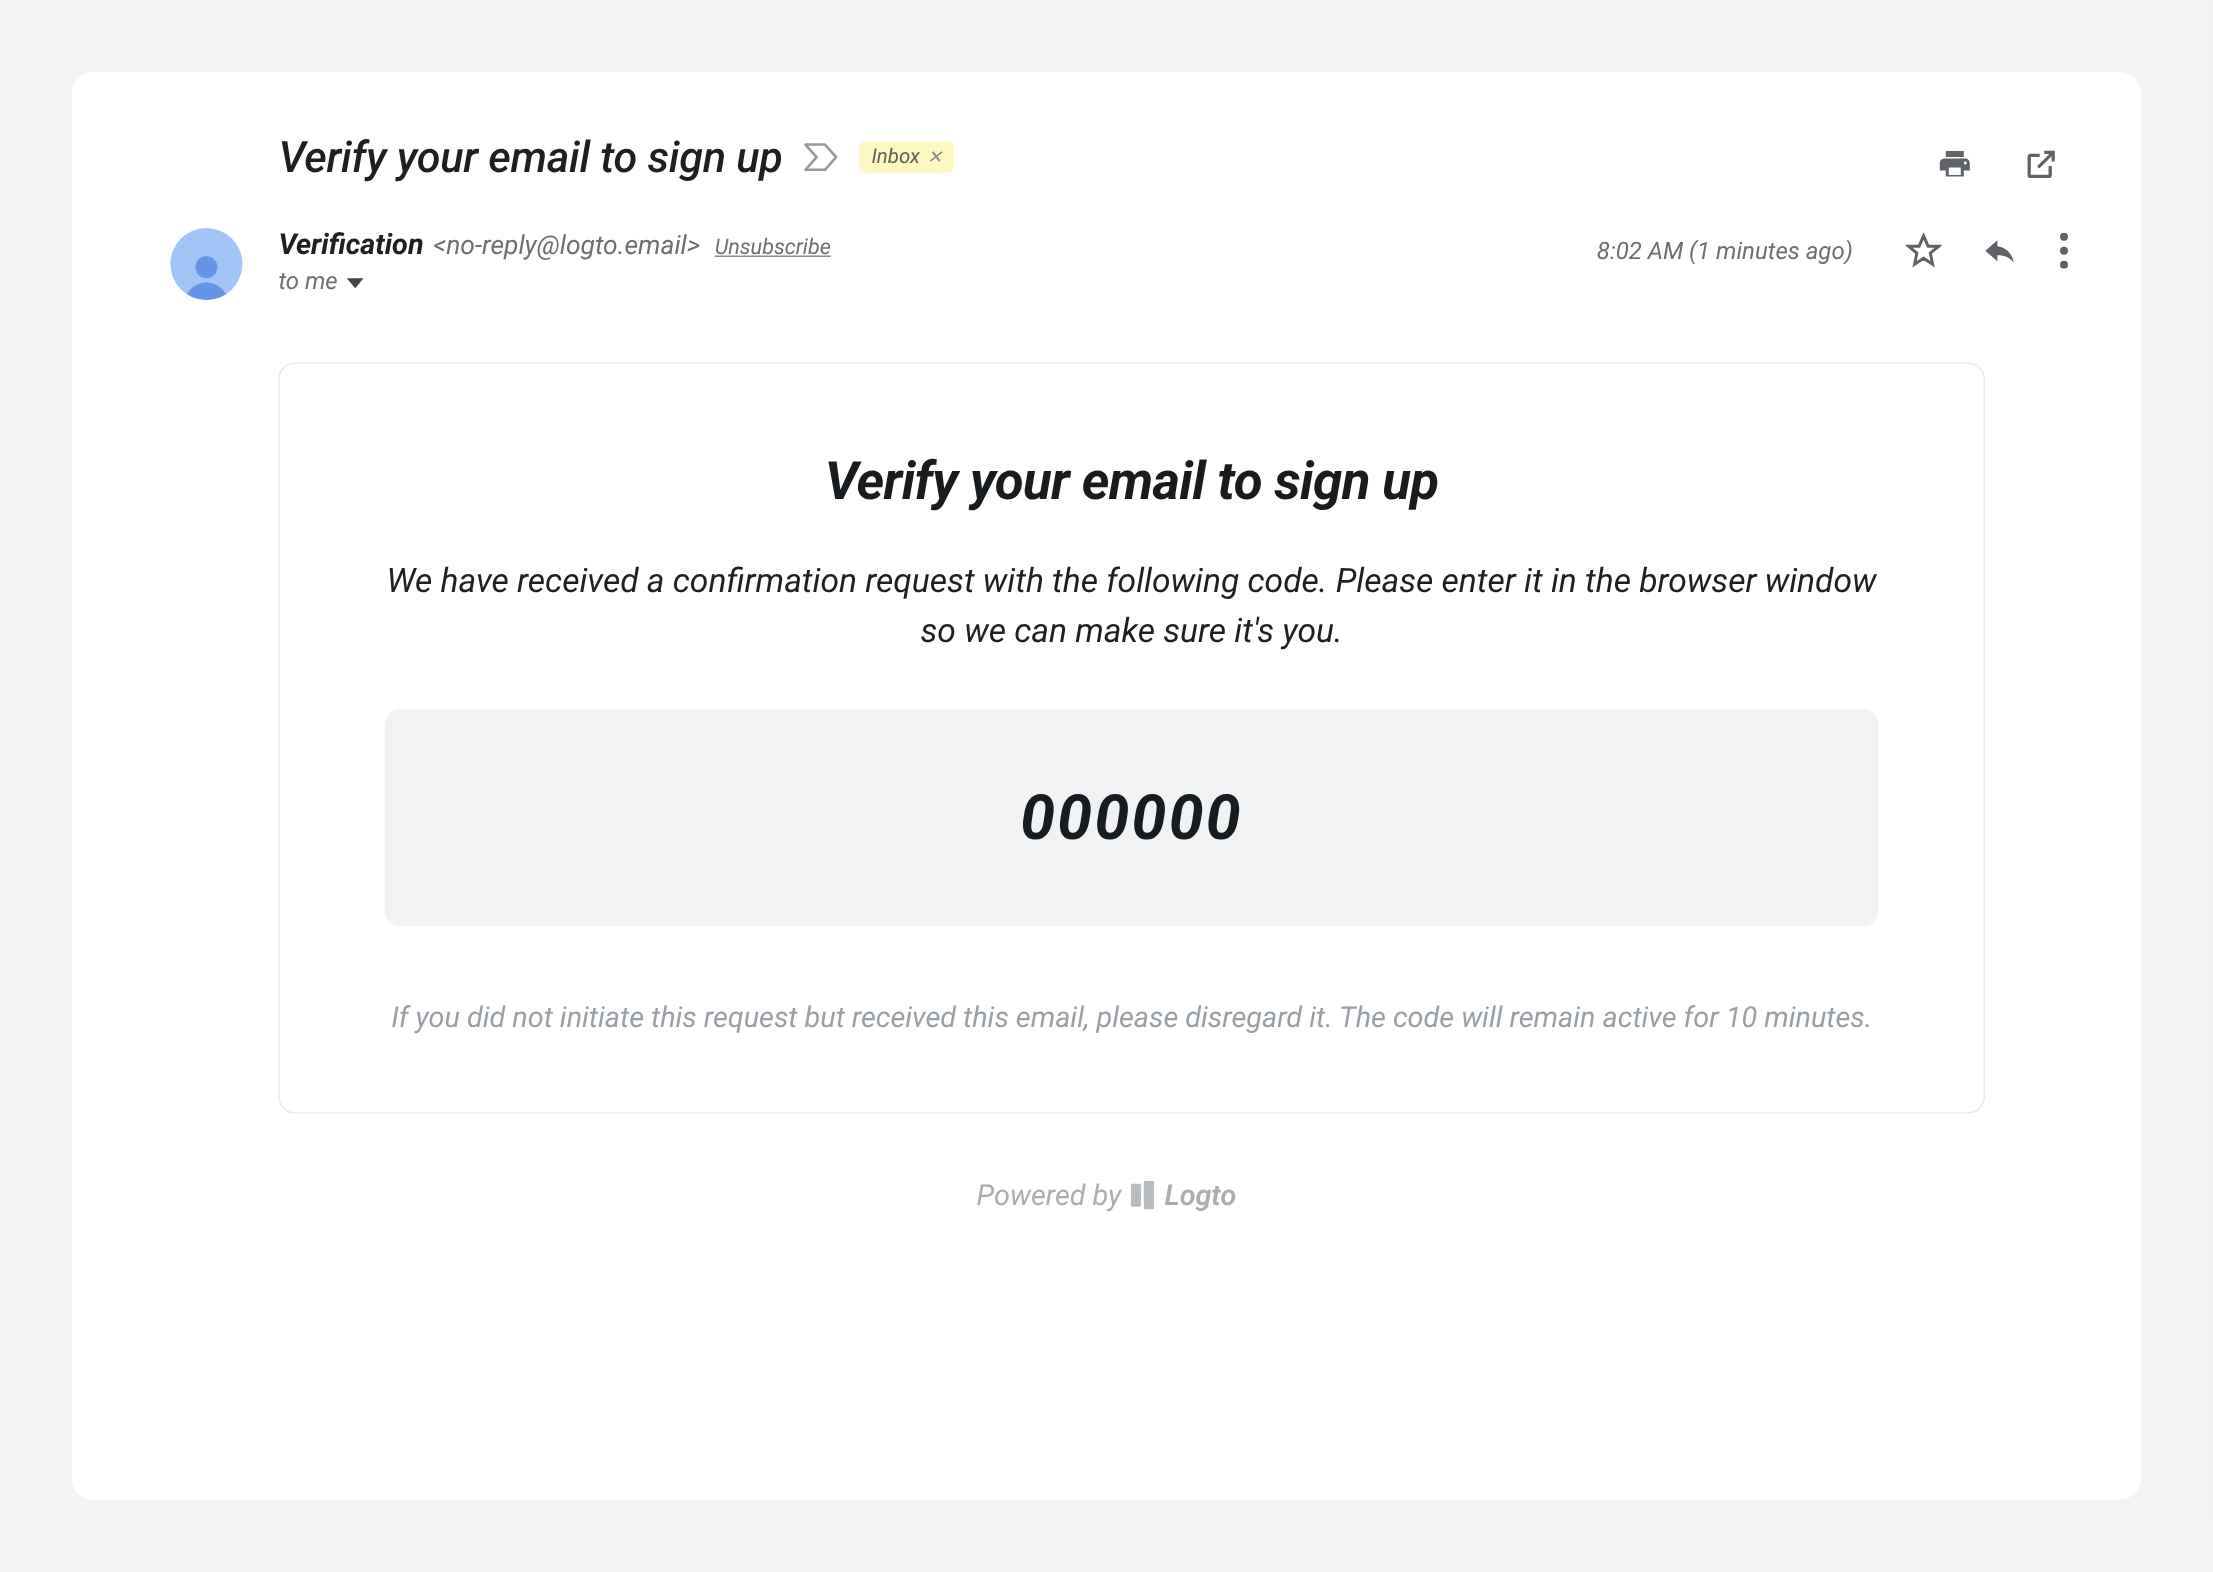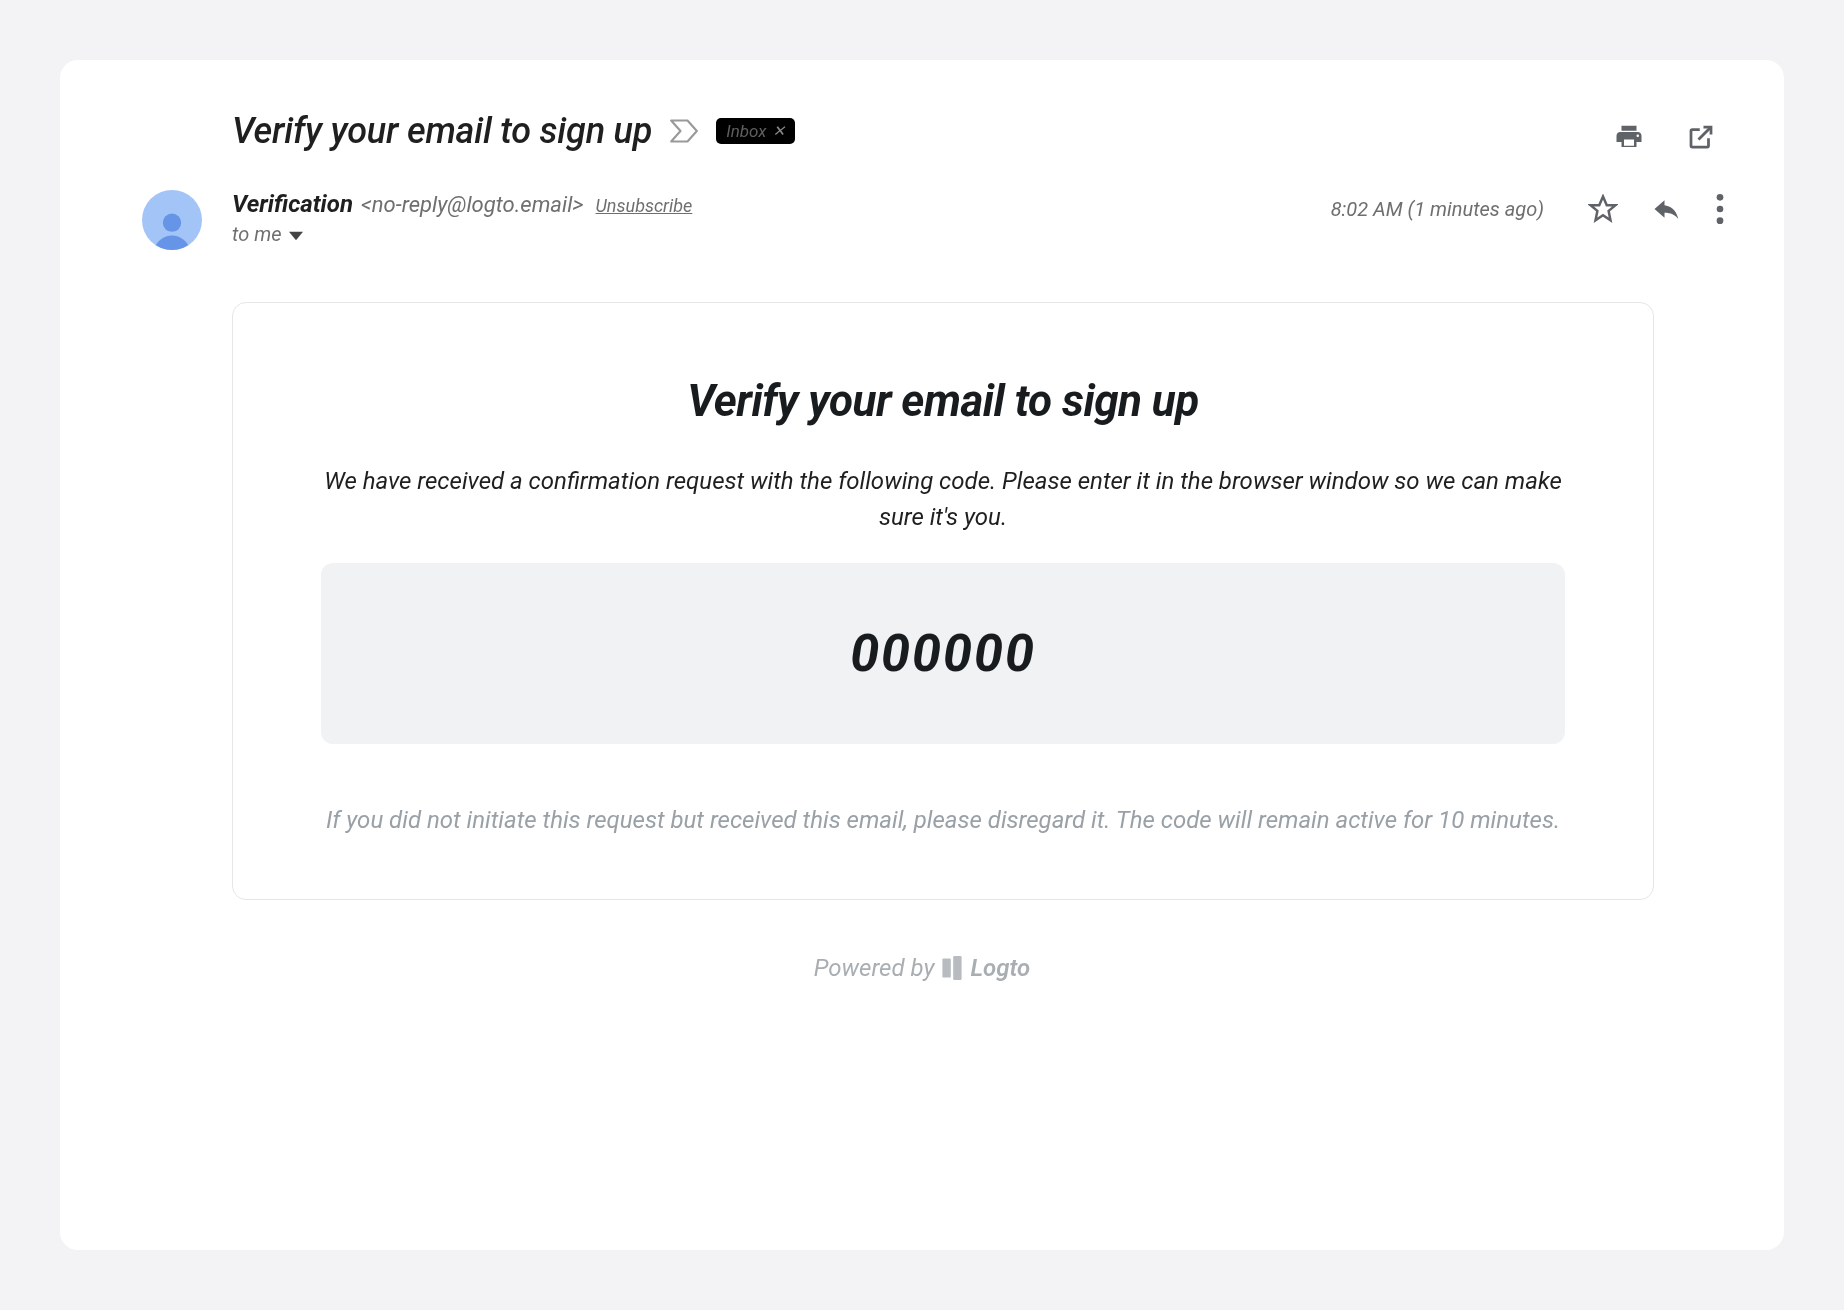--- a/index.html
+++ b/index.html
@@ -31,21 +31,21 @@
       font-weight: 500;
       color: #1f1f1f;
       letter-spacing: -0.2px;
     }
     .label-icon {
       color: #888;
       display: flex;
       align-items: center;
     }
     .inbox-tag {
-      background: #000000;
+      background: #fef9c3;
       color: #5f5f5f;
       font-size: 17px;
       padding: 3px 10px;
       border-radius: 5px;
       display: flex;
       align-items: center;
       gap: 6px;
     }
     .inbox-tag-close {
       font-size: 15px;
@@ -146,24 +146,24 @@
       text-align: center;
     }
     .body-title {
       font-size: 44px;
       font-weight: 700;
       color: #191c1f;
       margin-bottom: 36px;
       letter-spacing: -0.5px;
     }
     .body-text {
-      font-size: 24px;
+      font-size: 28px;
       color: #1f1f1f;
       line-height: 1.5;
-      margin-bottom: 28px;
+      margin-bottom: 44px;
     }
     .code-box {
       background: #f1f2f3;
       border-radius: 12px;
       padding: 60px 0;
       font-size: 52px;
       font-weight: 700;
       color: #191c1f;
       letter-spacing: 2px;
       margin-bottom: 58px;

